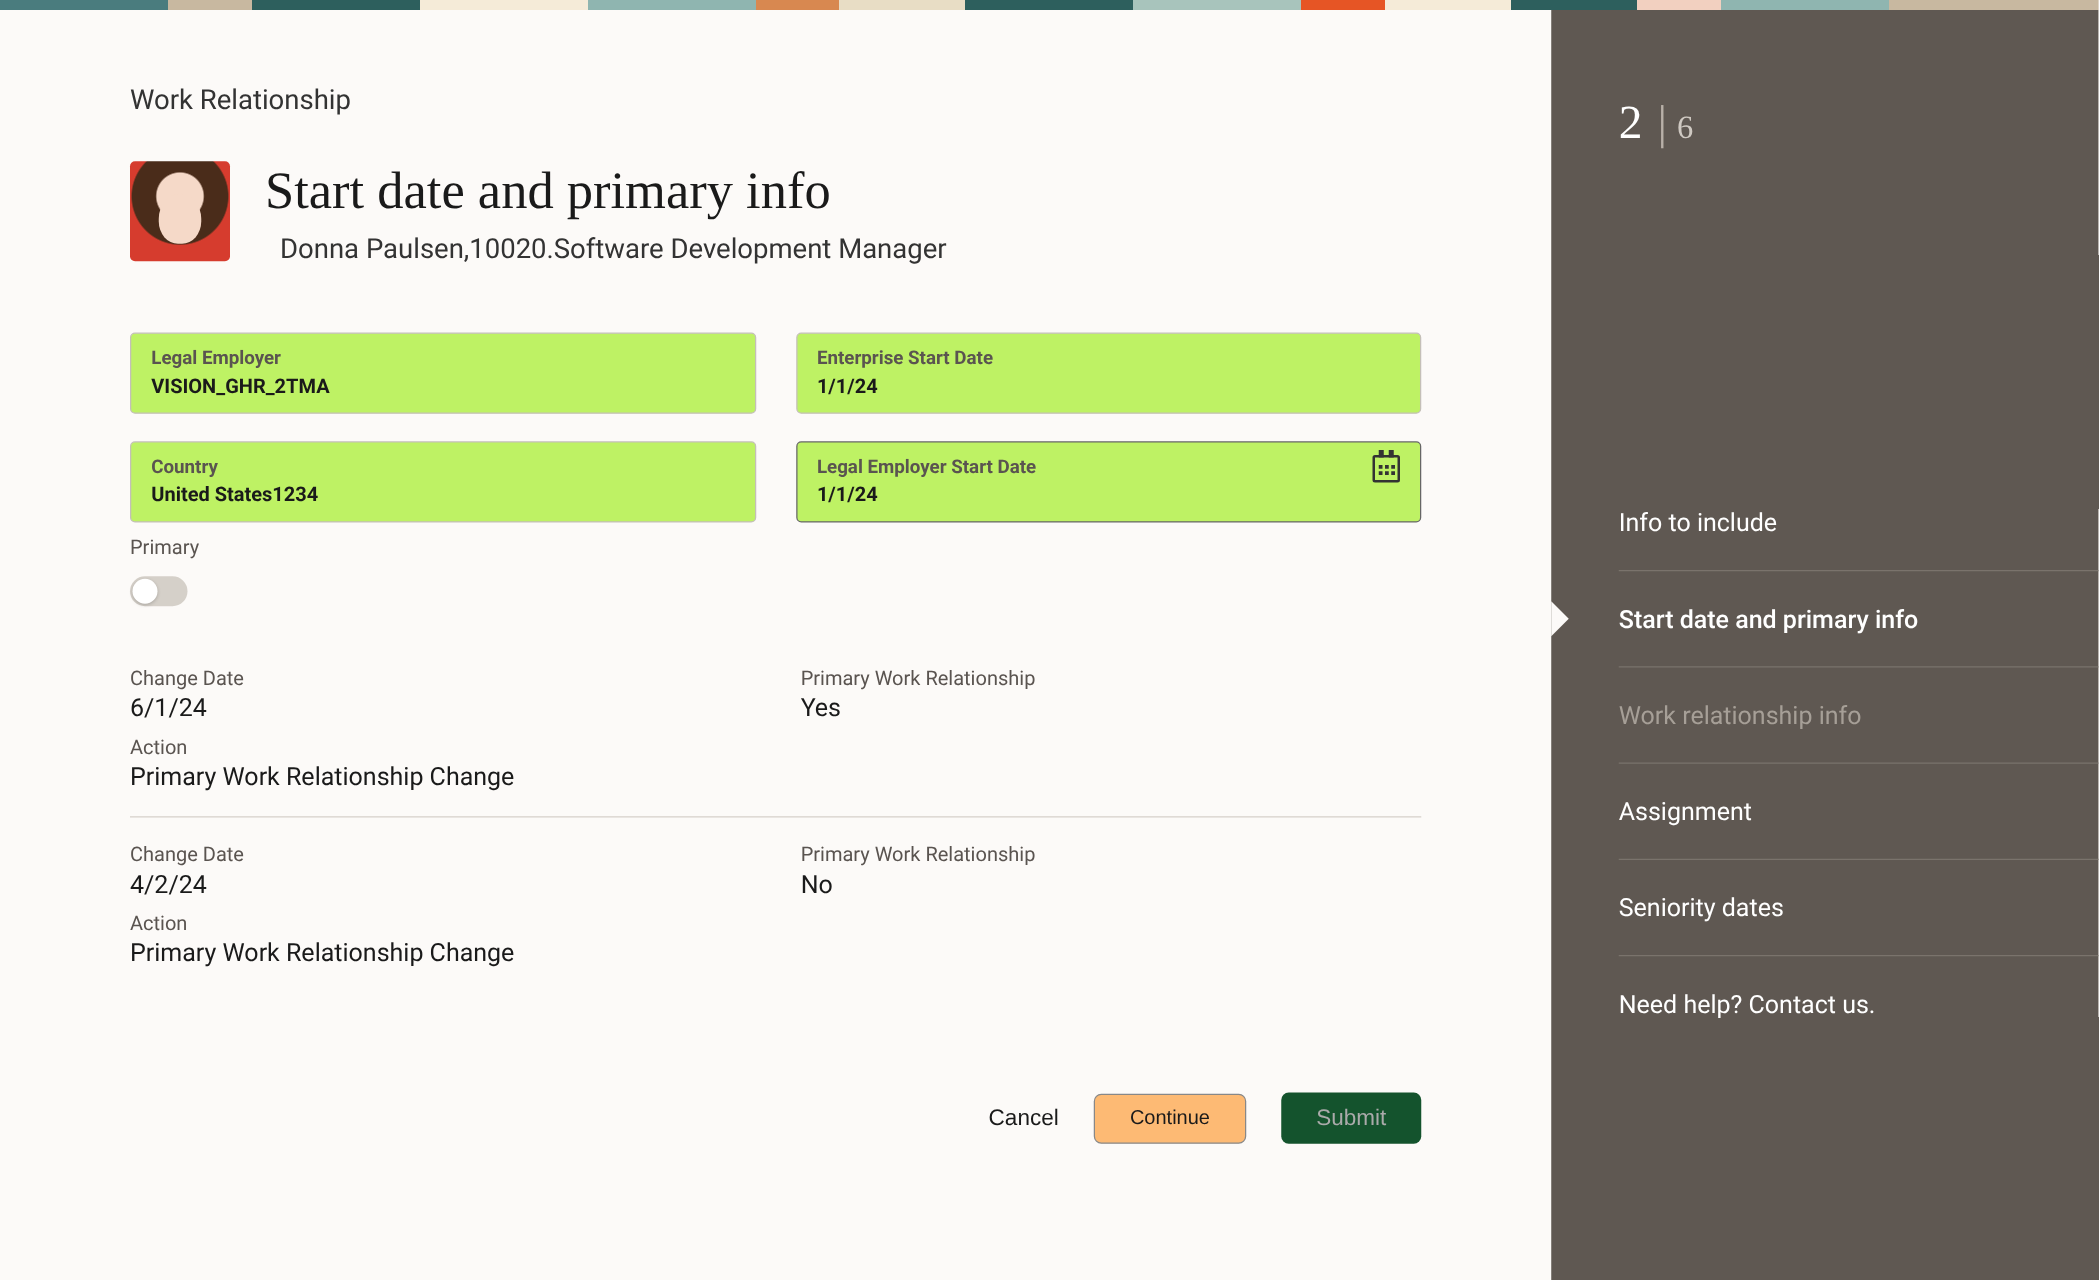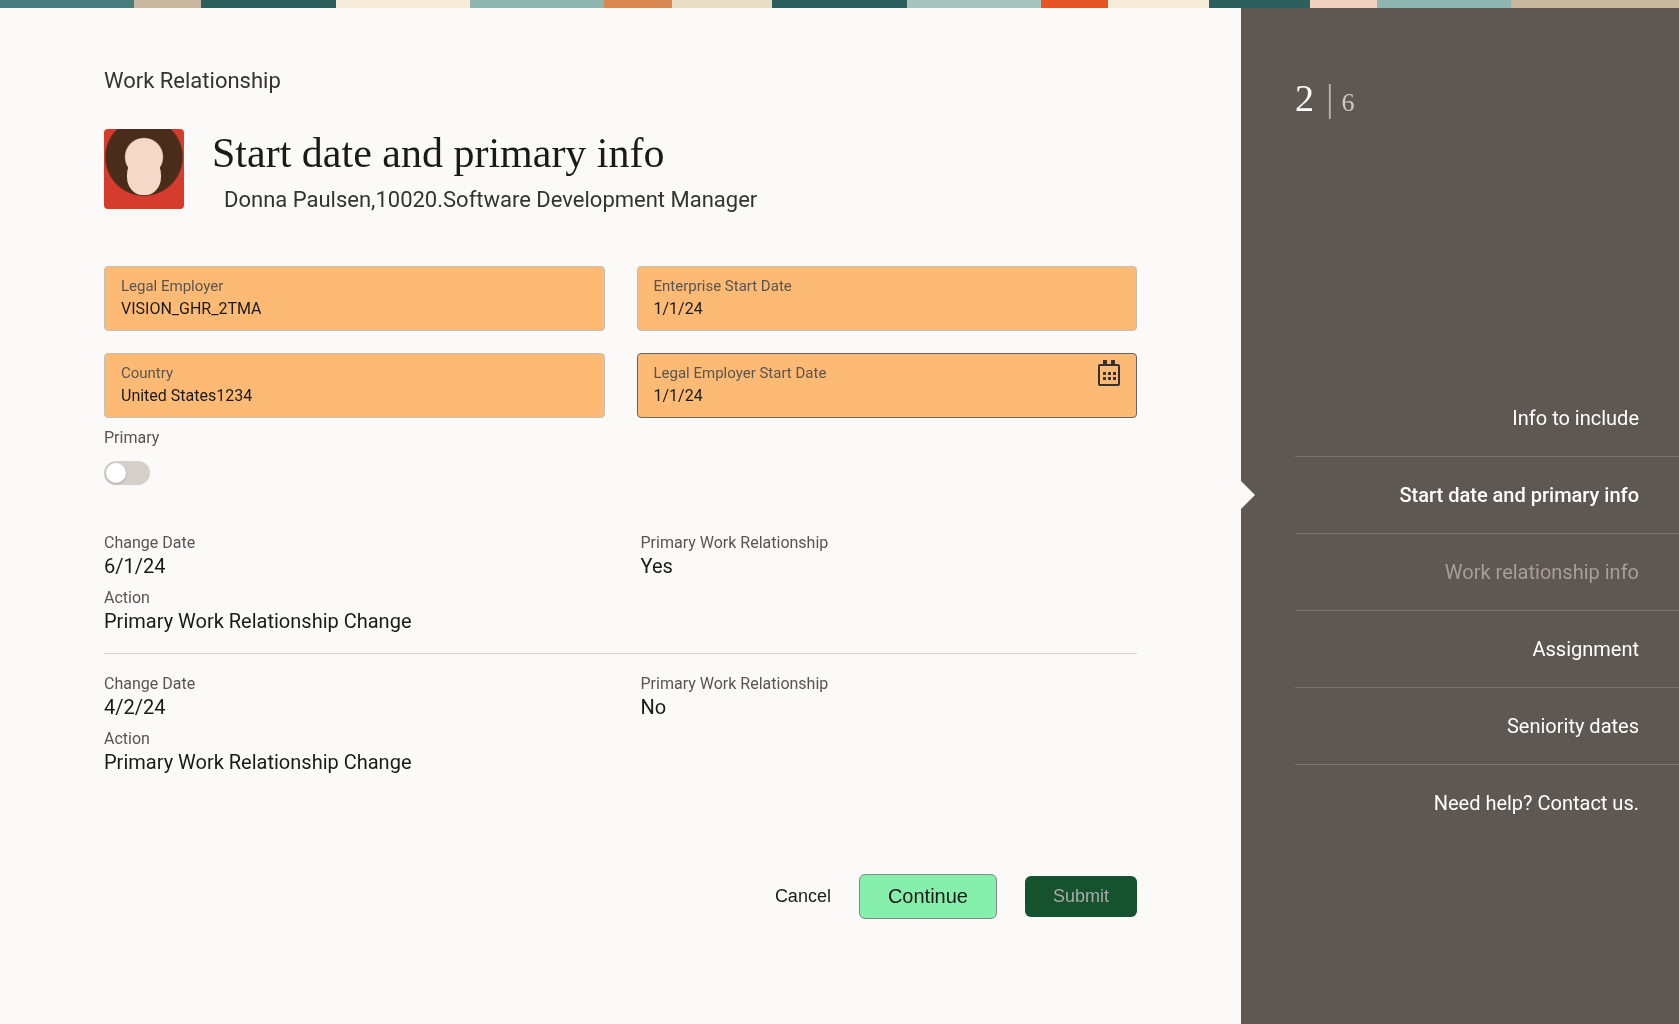--- a/index.html
+++ b/index.html
@@ -56,22 +56,22 @@
     }
     .header-text .title {
       font-size: 42px; font-weight: 500; color: #1a1a1a;
       font-family: Georgia, "Times New Roman", serif;
       margin-bottom: 10px;
     }
     .header-text .subtitle { font-size: 22px; color: #333; font-weight: 400; margin-left: 12px; }
 
     .form-grid { display: grid; grid-template-columns: 1fr 1fr; gap: 22px 32px; margin-bottom: 10px; }
     .field {
-      border: 1px solid #c4bfb8; border-radius: 4px; background: #fdba74;
-      padding: 10px 16px 12px; display: flex; flex-direction: column;
+      border: 1px solid #c4bfb8; border-radius: 4px; background: #bef264;
+      padding: 10px 16px 12px; display: flex; flex-direction: column; font-weight: bold;
     }
     .field.active { border: 1.5px solid #666; }
     .field-label { font-size: 15px; color: #5a5450; margin-bottom: 4px; }
     .field-value { font-size: 16px; color: #1a1a1a; }
     .field-row { display: flex; align-items: flex-start; justify-content: space-between; }
     .date-input-wrap { flex: 1; display: flex; flex-direction: column; }
     .calendar-icon {
       width: 22px; height: 22px; border: 2px solid #333; border-radius: 2px; position: relative;
       margin-left: 10px;
     }
@@ -101,39 +101,39 @@
     .record { padding: 4px 0 20px; display: grid; grid-template-columns: 1fr 1fr; gap: 10px 40px; }
     .record + .record { border-top: 1px solid #d5d0c9; padding-top: 20px; }
     .record-item { display: flex; flex-direction: column; }
     .record-label { font-size: 16px; color: #5a5450; margin-bottom: 2px; }
     .record-value { font-size: 20px; color: #1a1a1a; }
     .record-item.span2 { grid-column: 1 / 3; }
 
     .actions { display: flex; justify-content: flex-end; gap: 28px; margin-top: 80px; align-items: center; }
     .btn-text { font-size: 18px; color: #1a1a1a; background: none; border: none; cursor: pointer; font-weight: 500; }
     .btn-outline {
-      font-size: 20px; color: #1a1a1a; background: #86efac; border: 1px solid #888;
+      font-size: 16px; color: #1a1a1a; background: #fdba74; border: 1px solid #888;
       border-radius: 6px; padding: 10px 28px; cursor: pointer; font-weight: 500;
     }
     .btn-disabled {
       font-size: 18px; color: #aaa; background: #14532d; border: none;
       border-radius: 6px; padding: 10px 28px; cursor: not-allowed; font-weight: 500;
     }
 
     .step-indicator {
       font-family: Georgia, "Times New Roman", serif;
       display: flex; align-items: baseline; gap: 12px; margin-bottom: 260px;
     }
     .step-current { font-size: 38px; font-weight: 500; }
     .step-sep { font-size: 38px; color: #b8b0a8; }
     .step-total { font-size: 26px; color: #cfc9c2; margin-left: -4px; }
     .nav { display: flex; flex-direction: column; }
     .nav-item {
       font-size: 20px; padding: 26px 40px 26px 0;
-      border-bottom: 1px solid #7a736c; cursor: pointer; text-align: right;
+      border-bottom: 1px solid #7a736c; cursor: pointer;
     }
     .nav-item.muted { color: #a69f97; }
     .nav-item.active { font-weight: 500; position: relative; }
     .nav-item.active::before {
       content: ""; position: absolute; left: -54px; top: 50%; transform: translateY(-50%);
       width: 0; height: 0;
       border-top: 14px solid transparent;
       border-bottom: 14px solid transparent;
       border-left: 14px solid #fcfaf8;
     }

